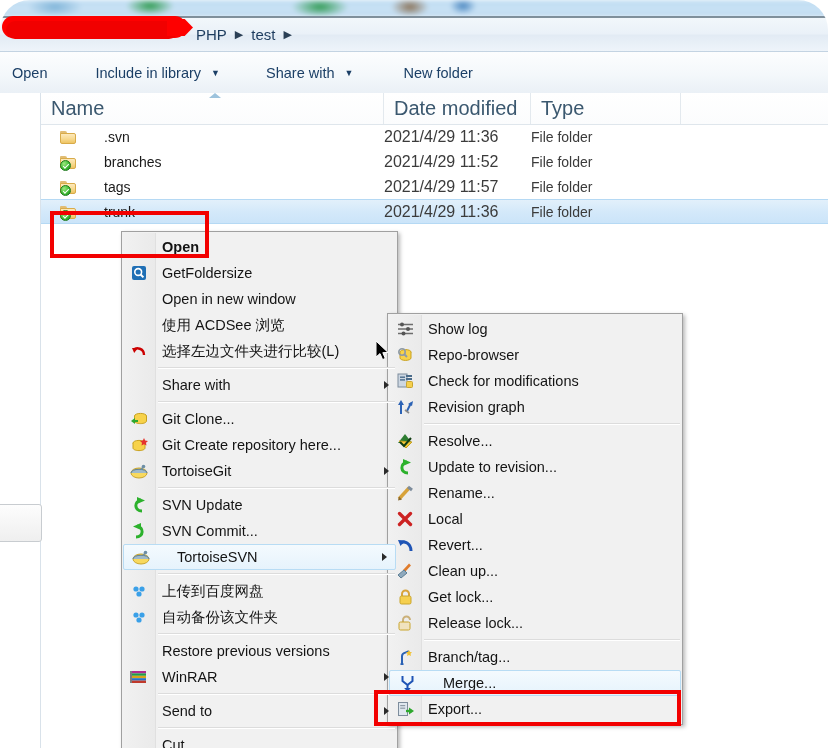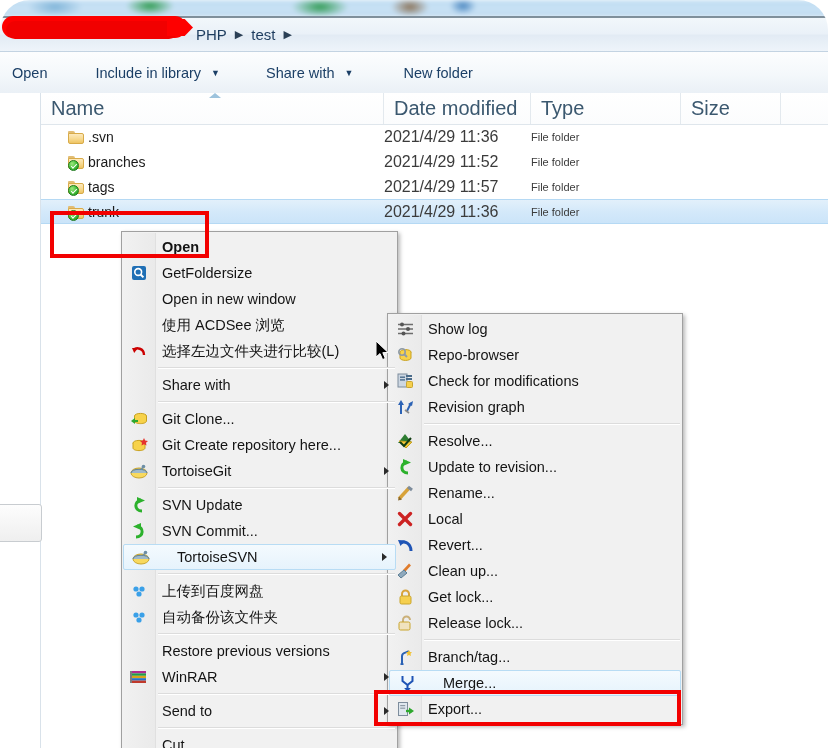--- a/index.html
+++ b/index.html
@@ -187,26 +187,25 @@
     background: linear-gradient(180deg, #e2f0fb 0%, #d4e9fa 50%, #cbe4f9 100%);
     border-top: 1px solid #b5d9f4;
     border-bottom: 1px solid #b5d9f4;
     box-sizing: border-box;
   }
   .fname {
     position: absolute;
     left: 19px;
     display: flex;
     align-items: center;
-    gap: 3px;
+    gap: 27px;
     white-space: nowrap;
-    margin-left: 8px;
   }
   .fdate { position: absolute; left: 343px; color: #3b3b3b; font-size: 16px; white-space: nowrap; }
-  .ftype { position: absolute; left: 490px; color: #3b3b3b; font-size: 11px; white-space: nowrap; }
+  .ftype { position: absolute; left: 490px; color: #3b3b3b; font-size: 14px; white-space: nowrap; }
 
   .ico-folder {
     width: 17px; height: 14px;
     position: relative;
     flex: 0 0 auto;
   }
   .ico-folder::before {
     content: "";
     position: absolute;
     left: 0; top: 1px;
@@ -366,21 +365,20 @@
     </div>
   </div>
 
   <div class="navpane"></div>
   <div class="nav-tip-box"></div>
 
   <div class="colhead" id="colhead">
       <div class="cell" style="left: 0px; width: 343px;">Name</div>
       <div class="cell" style="left: 343px; width: 147px;">Date modified</div>
       <div class="cell" style="left: 490px; width: 150px;">Type</div>
-      <div class="cell" style="left: 640px; width: 100px;">Size</div>
     </div>
   <div class="sort-arrow"></div>
 
   <div class="filelist" id="filelist">
       <div class="frow">
         <div class="fname">
           <span class="ico-folder"></span>
           <span>.svn</span>
         </div>
         <div class="fdate">2021/4/29 11:36</div>

